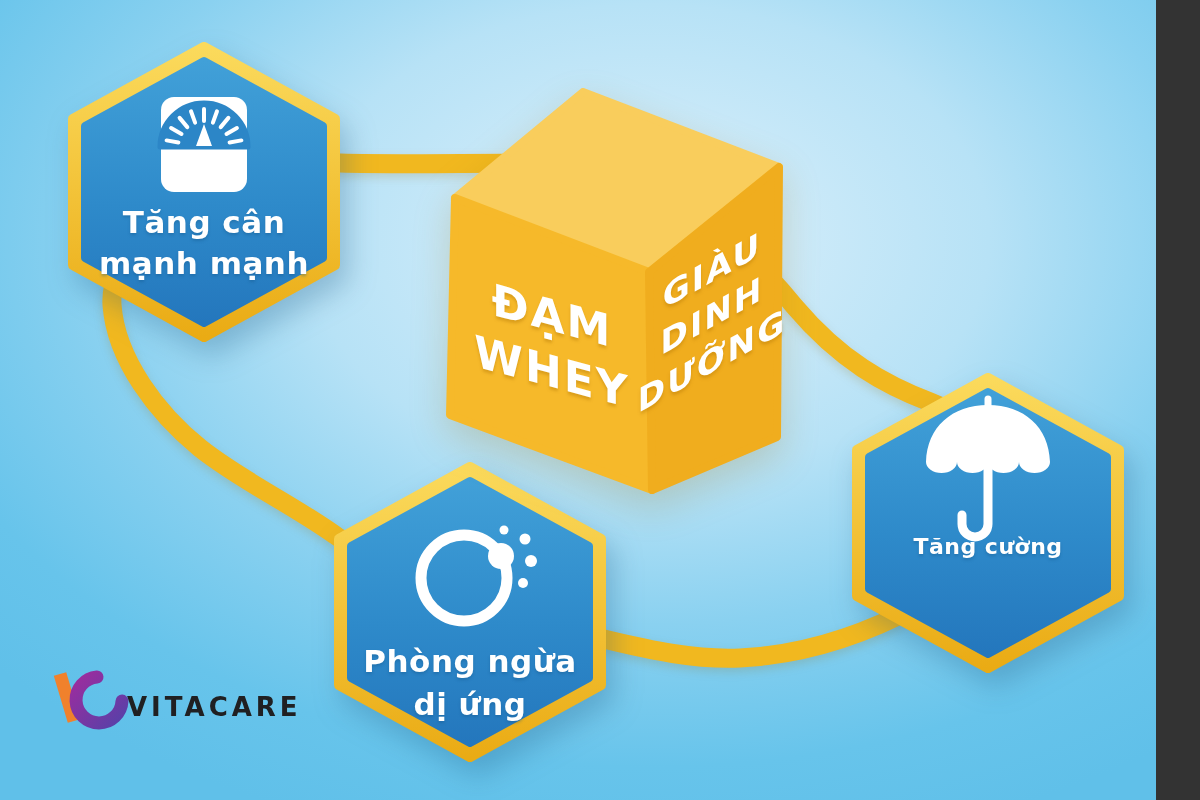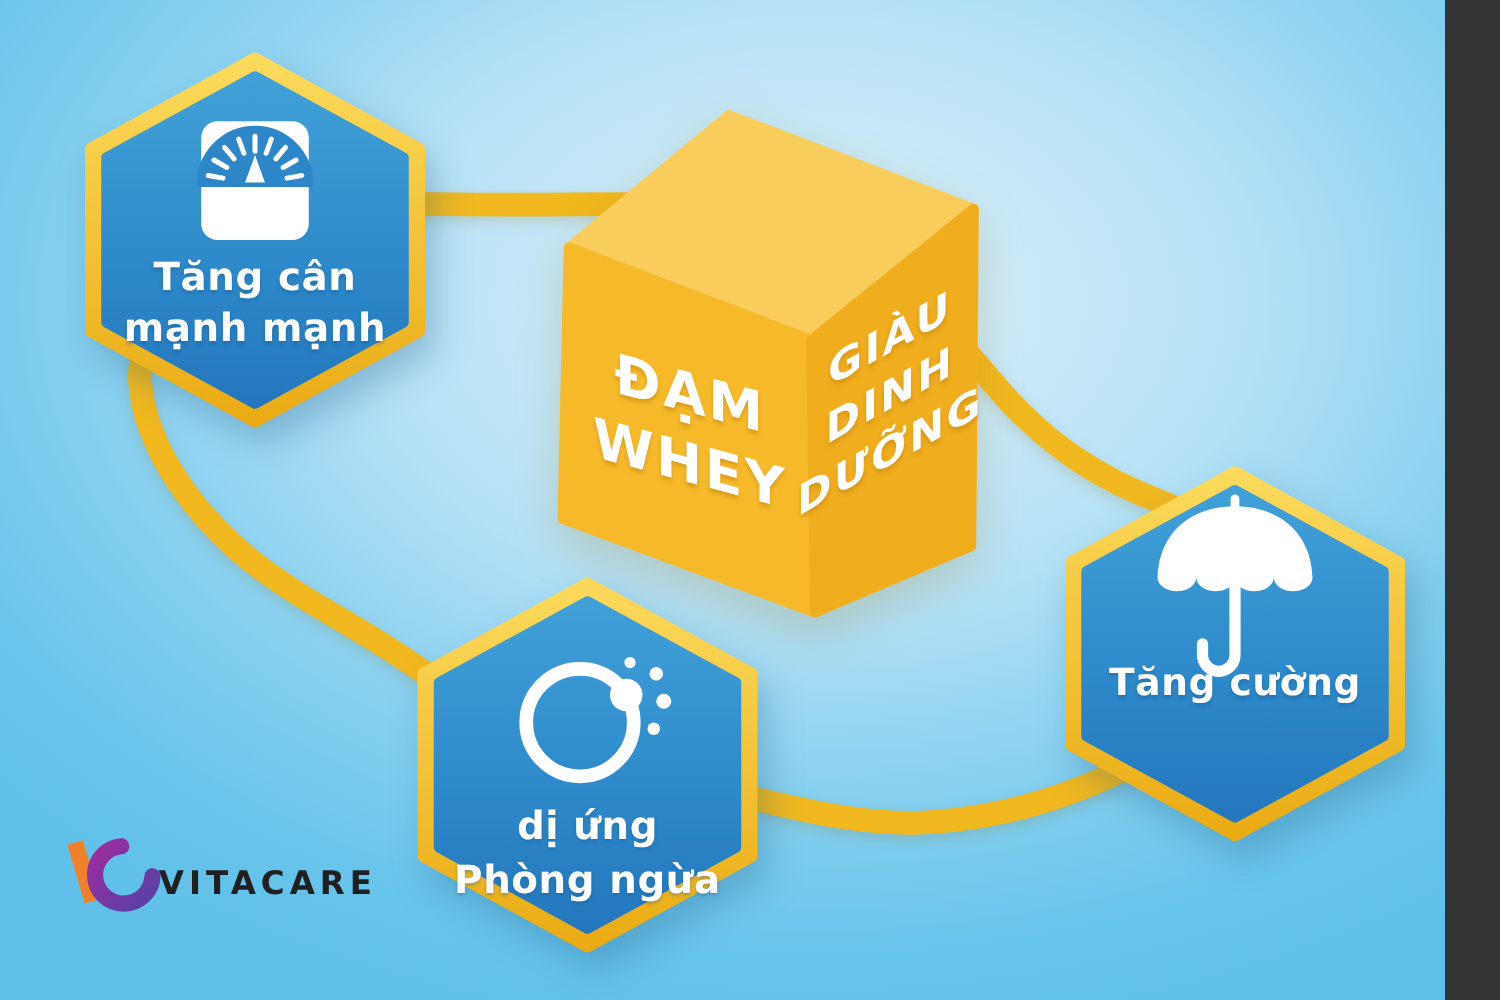--- a/index.html
+++ b/index.html
@@ -113,25 +113,25 @@
       <path d="M97,677 A23,23 0 1 0 122,701" fill="none" stroke="url(#purpleg)" stroke-width="13" stroke-linecap="round"></path>
     </g>
   </svg>
 
   <div class="hexlabel" style="left:64px;top:202px;width:280px;">
     <span>Tăng cân</span>
     <span>mạnh mạnh</span>
   </div>
 
   <div class="hexlabel" style="left:330px;top:640px;width:280px;line-height:43px;">
+    <span>Phòng ngừa</span>
     <span>dị ứng</span>
-    <span>Phòng ngừa</span>
   </div>
 
-  <div class="hexlabel" style="left:848px;top:526px;width:280px;line-height:42px;font-size:30px;">
+  <div class="hexlabel" style="left:848px;top:526px;width:280px;line-height:42px;font-size:22px;">
     <span>Tăng cường</span>
   </div>
 
   <div class="cube-text cube-front-text" style="left:432px;top:288px;width:240px;">
     <span style="display:block">ĐẠM</span>
     <span style="display:block">WHEY</span>
   </div>
 
   <div class="cube-text cube-side-text" style="left:612px;top:248px;width:200px;">
     <span style="display:block">GIÀU</span>

